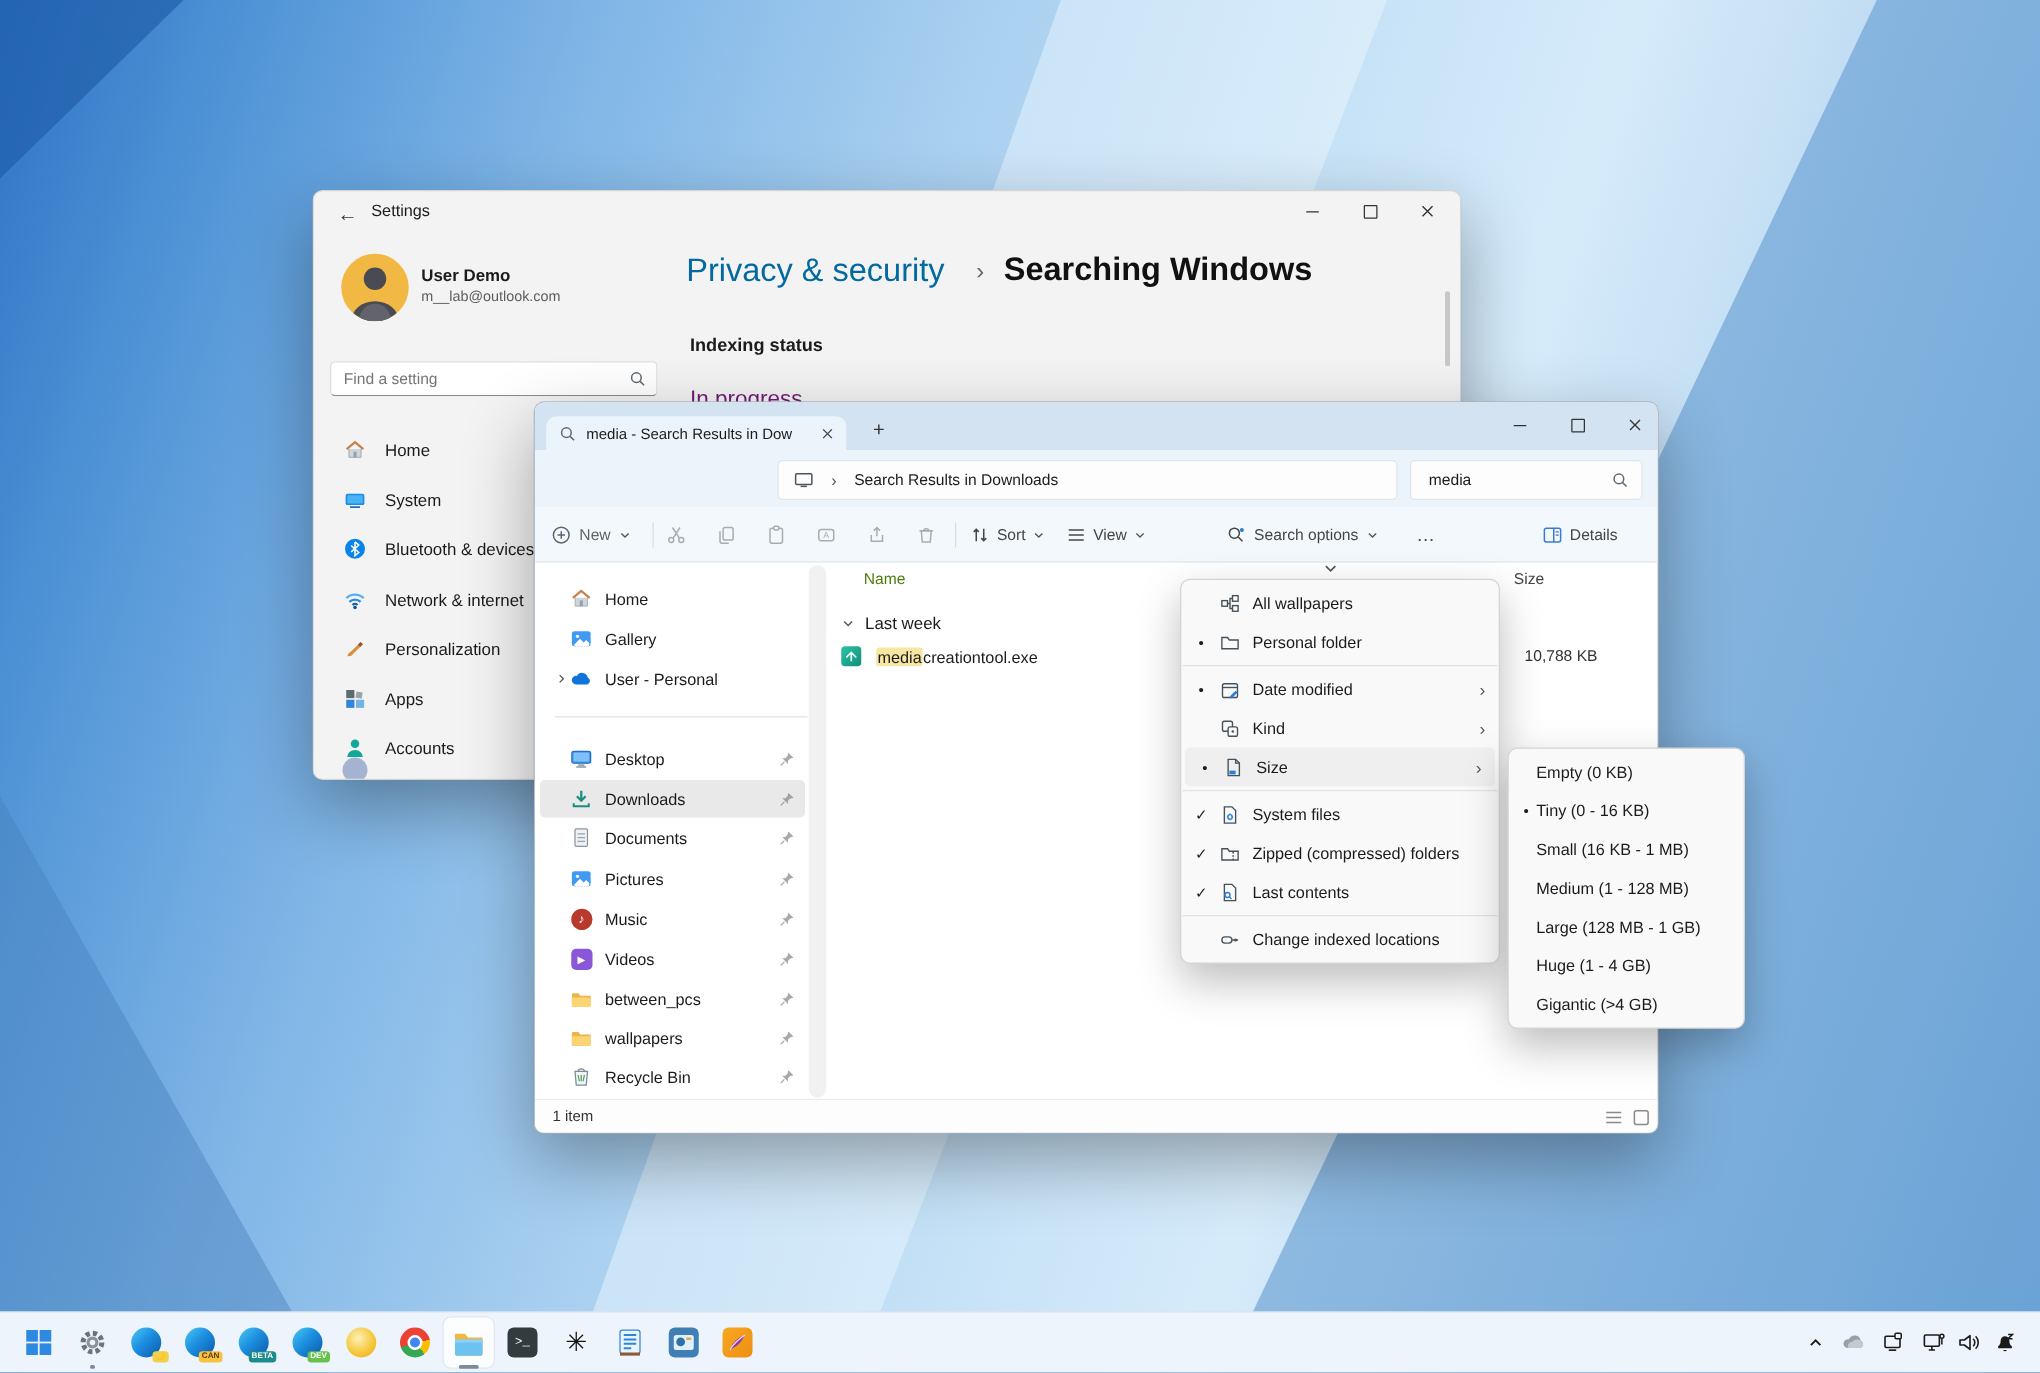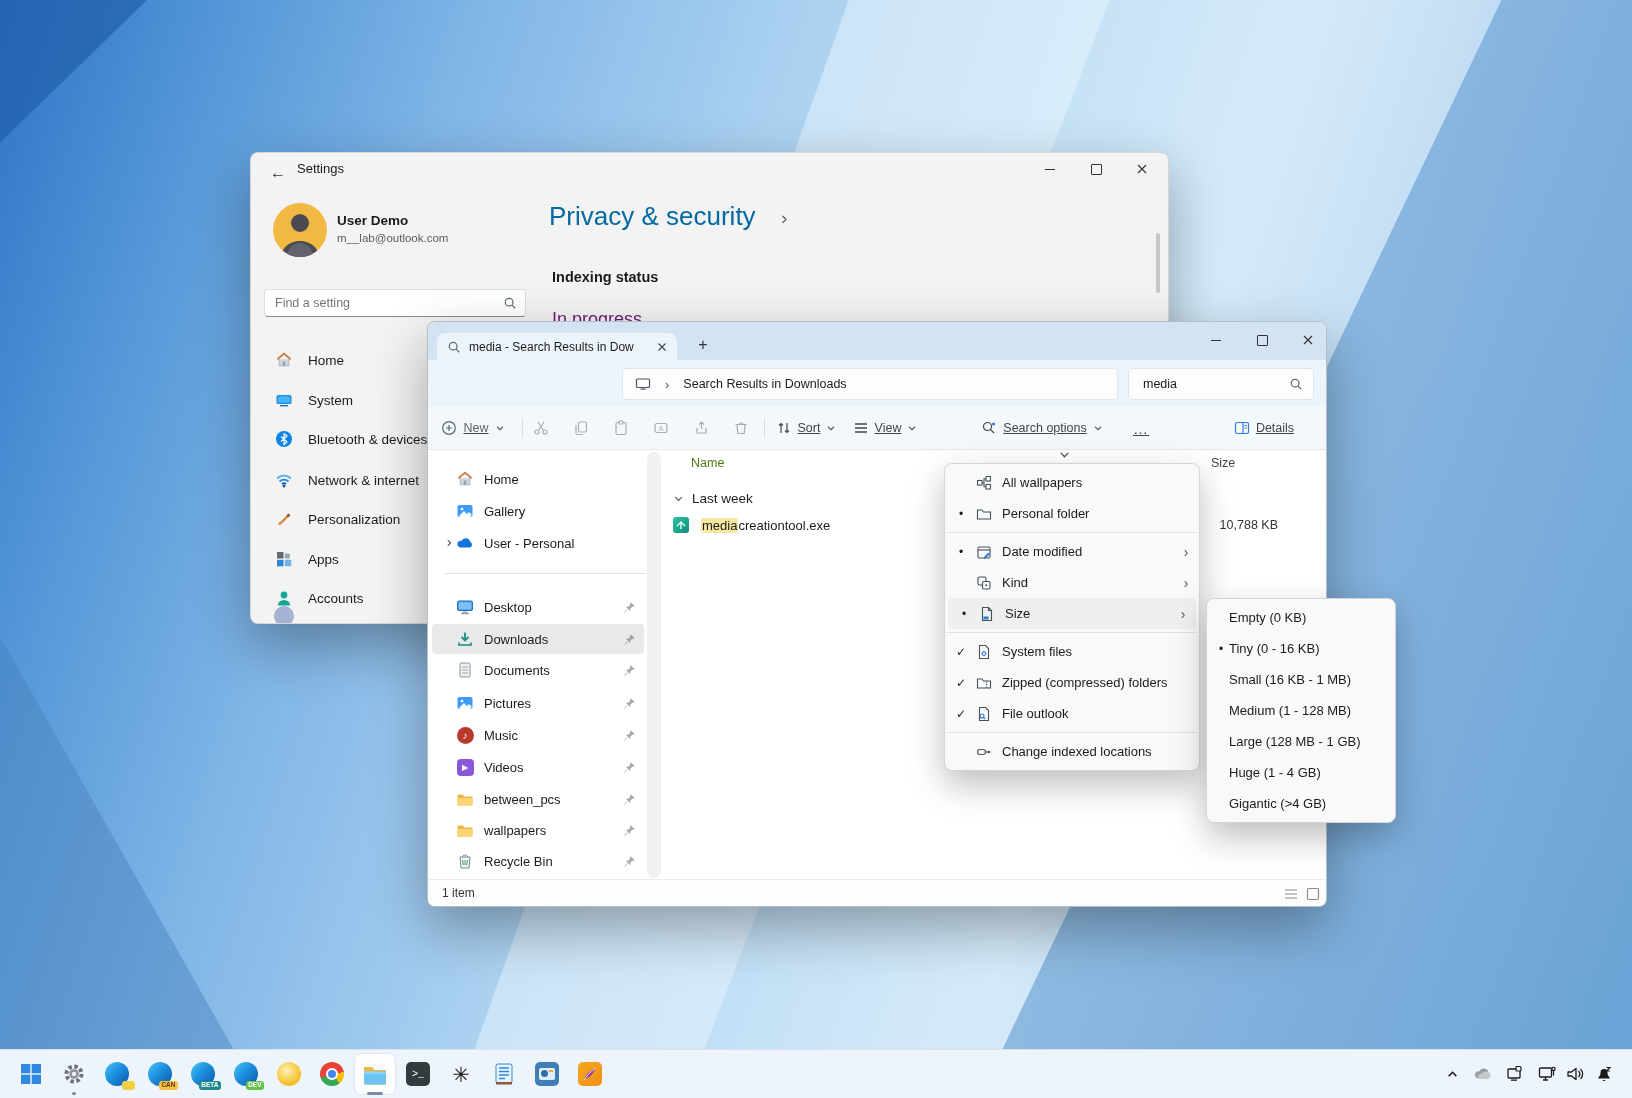--- a/index.html
+++ b/index.html
@@ -26,21 +26,21 @@
   .s-nav{position:absolute;left:10px;width:330px;height:28px;display:flex;align-items:center;border-radius:4px;}
   .s-nav .lab{margin-left:14px;font-size:13.5px;}
   .s-ic{width:20px;height:20px;margin-left:13px;display:inline-flex;align-items:center;justify-content:center;}
   .s-search{position:absolute;left:13px;top:136px;width:262px;height:28px;background:#fff;border:1px solid #dcdcdc;border-bottom-color:#8a8a8a;border-radius:4px;font-size:12.5px;color:#767676;padding:0 28px 0 10px;box-sizing:border-box;font-family:inherit;}
   
   .x-titlebar{position:absolute;left:0;top:0;right:0;height:52px;background:#d3e3f2;}
   .x-tab{position:absolute;left:9px;top:11px;width:240px;height:27px;background:#ecf4fb;border-radius:8px 8px 0 0;display:flex;align-items:center;}
   .x-addr{position:absolute;left:0;top:38px;right:0;height:46px;background:#ecf4fb;}
   .x-tool{position:absolute;left:0;top:84px;right:0;height:43px;background:#f3f8fc;border-bottom:1px solid #e2e8ee;}
   .navbtn{position:absolute;top:48px;width:32px;height:28px;display:flex;align-items:center;justify-content:center;font-size:15px;color:#3b3b3b;}
-  .tbtn{position:absolute;top:8px;height:28px;display:flex;align-items:center;justify-content:center;gap:6px;font-size:12.5px;color:#454545;border-radius:4px;text-decoration:underline;}
+  .tbtn{position:absolute;top:8px;height:28px;display:flex;align-items:center;justify-content:center;gap:6px;font-size:12.5px;color:#454545;border-radius:4px;}
   .sep{position:absolute;top:12px;width:1px;height:20px;background:#d7dde3;}
   .xrow{position:absolute;left:4px;width:212px;height:30px;display:flex;align-items:center;border-radius:4px;font-size:13px;}
   .xrow .xic{width:18px;height:18px;margin-left:24px;display:inline-flex;align-items:center;justify-content:center;flex:none;}
   .xrow .xlab{margin-left:10px;flex:1;overflow:hidden;white-space:nowrap;}
   .pin{width:13px;height:13px;flex:none;margin-right:8px;opacity:.75;}
   .i18{width:18px;height:18px;}.i16{width:16px;height:16px;}.i14{width:14px;height:14px;}
   .circ{width:17px;height:17px;border-radius:50%;display:inline-flex;align-items:center;justify-content:center;color:#fff;}
   
   .menu{position:absolute;background:#f9f9f9;border:1px solid #d4d4d4;border-radius:8px;box-shadow:0 14px 34px rgba(0,0,0,.26);padding:3px 0;z-index:30;}
   .mrow{display:flex;align-items:center;height:31px;font-size:13px;color:#1b1b1b;}
@@ -221,20 +221,21 @@
           <circle cx="9" cy="6" r="3.4" fill="#13a79a"></circle>
           <path d="M2.8 16.5 a6.2 5.5 0 0 1 12.4 0 Z" fill="#13a79a"></path>
         </svg>
       </span>
       <span class="lab">Accounts</span>
     </div>
   <div class="abs" style="left:23px;top:453px;width:20px;height:20px;border-radius:50%;background:#8fa3c8;opacity:.8"></div>
 
   <div class="txt" style="left:298px;top:48px;font-size:26px;color:#0369a1">Privacy &amp; security</div>
   <div class="txt" style="left:530px;top:54px;font-size:19px;color:#666">›</div>
+  <div class="txt" style="left:552px;top:47px;font-size:26px;font-weight:600;color:#111">Searching Windows</div>
   <div class="txt" style="left:301px;top:116px;font-size:14.5px;font-weight:600">Indexing status</div>
   <div class="txt" style="left:301px;top:156px;font-size:18px;color:#701a75">In progress...</div>
   <div class="abs" style="left:905px;top:80px;width:4px;height:60px;border-radius:2px;background:#c7c7c7"></div>
 </div>
 
 <div class="win explorer-win" style="left:427px;top:321px;width:898px;height:584px;z-index:20">
   <div class="x-titlebar">
     <div class="x-tab">
       <svg class="i14" style="margin-left:10px" viewBox="0 0 16 16">
           <use href="#s-mag"></use>
@@ -623,21 +624,21 @@
   </div>
   <div class="mrow">
     <span class="mk">✓</span>
     <span class="mi">
         <svg class="i16" viewBox="0 0 16 16">
           <path d="M3.5 1.5 h6 l3 3 V14.5 h-9 z" fill="none" stroke="#44525c" stroke-width="1.1"></path>
           <circle cx="6" cy="10" r="2" fill="none" stroke="#2f7cd6" stroke-width="1.1"></circle>
           <line x1="7.5" y1="11.5" x2="9.2" y2="13.2" stroke="#2f7cd6" stroke-width="1.1"></line>
         </svg>
       </span>
-    <span class="ml">File outlook</span>
+    <span class="ml">Last contents</span>
     <span class="mc"></span>
   </div>
   <div class="mdiv"></div>
   <div class="mrow">
     <span class="mk"></span>
     <span class="mi">
         <svg class="i16" viewBox="0 0 16 16">
           <rect x="1.5" y="5.5" width="8" height="5" rx="2.5" fill="none" stroke="#44525c" stroke-width="1.1"></rect>
           <line x1="9.5" y1="8" x2="14.5" y2="8" stroke="#44525c" stroke-width="1.1"></line>
           <circle cx="12.5" cy="8" r="1.2" fill="#44525c"></circle>

